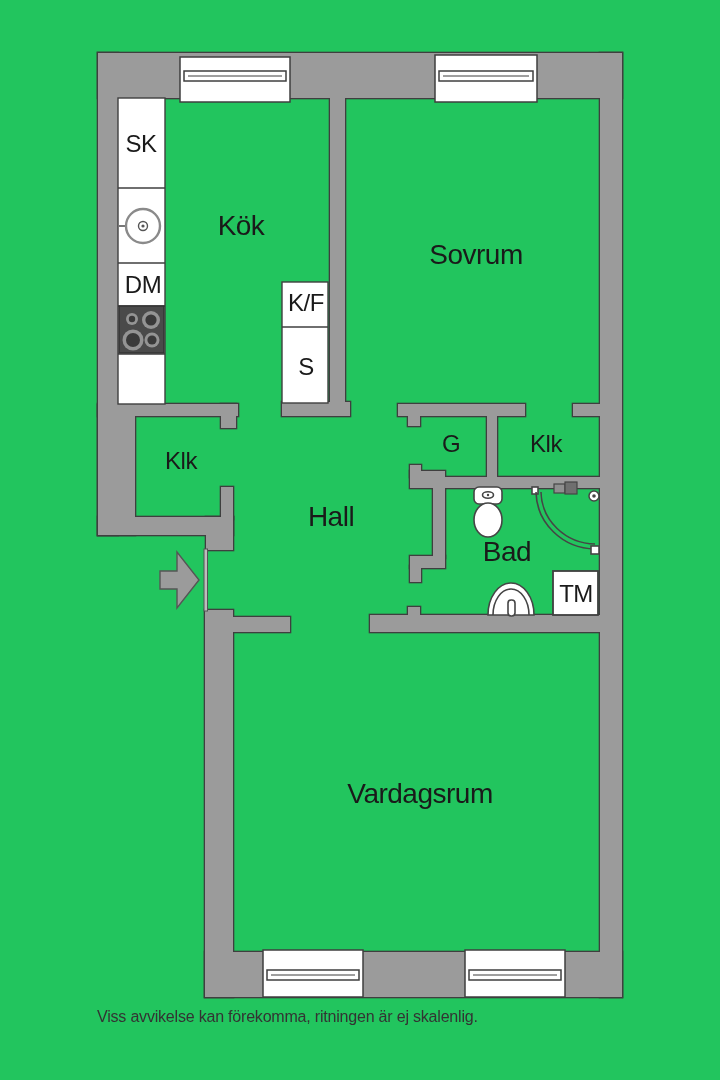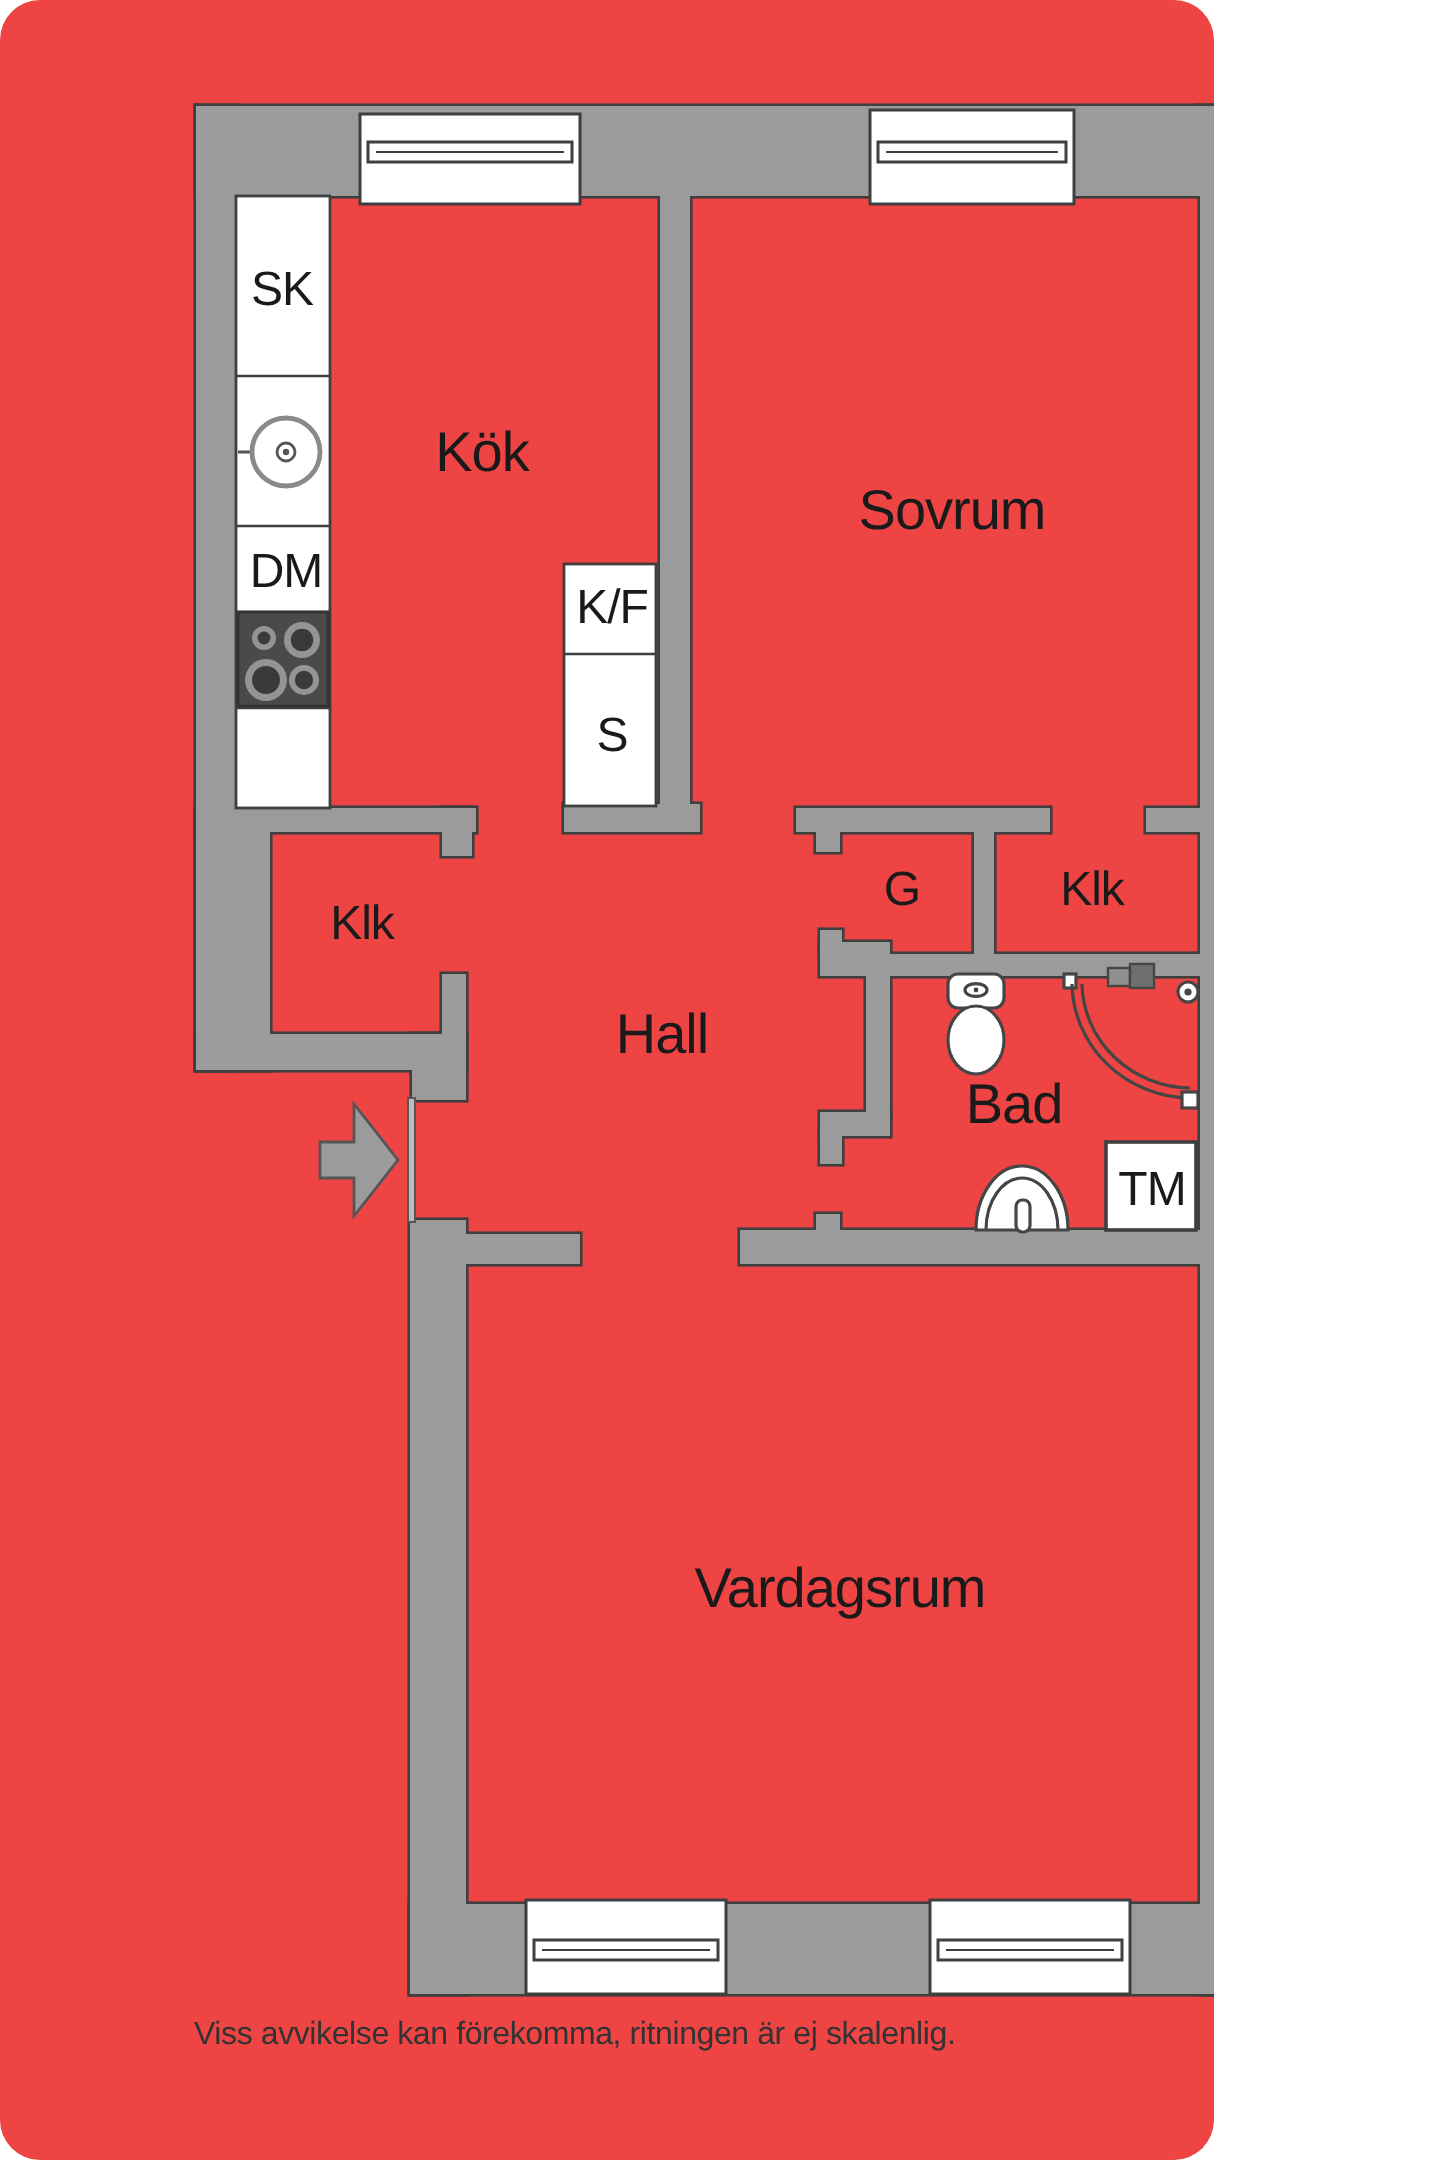--- a/index.html
+++ b/index.html
@@ -1,17 +1,17 @@
 <!DOCTYPE html>
 <html><head>
 <meta charset="utf-8">
 <style>
   html,body{margin:0;padding:0;background:#ffffff;}
-  .stage{position:relative;width:607px;height:1080px;background:#ef4444;overflow:hidden;
-         font-family:"Liberation Sans", sans-serif;border-radius:20px;}
+  .stage{position:relative;width:720px;height:1080px;background:#22c55e;overflow:hidden;
+         font-family:"Liberation Sans", sans-serif;}
   svg{position:absolute;left:0;top:0;}
   text{fill:#1a1a1a;font-family:"Liberation Sans","DejaVu Sans",sans-serif;}
   .room-label{font-size:28px;letter-spacing:-0.5px;}
   .cell-label{font-size:24px;letter-spacing:-0.5px;}
   .caption-label{font-size:16px;fill:#333333;letter-spacing:-0.2px;}
   .fixture{fill:#ffffff;stroke:#454545;stroke-width:1.6;}
   .fixline{fill:none;stroke:#454545;stroke-width:1.6;}
   .winbox{fill:#ffffff;stroke:#3f3f3f;stroke-width:1.5;}
   .paneline{fill:none;stroke:#3f3f3f;stroke-width:1;}
   .counterline{stroke:#3f3f3f;stroke-width:1.3;}

